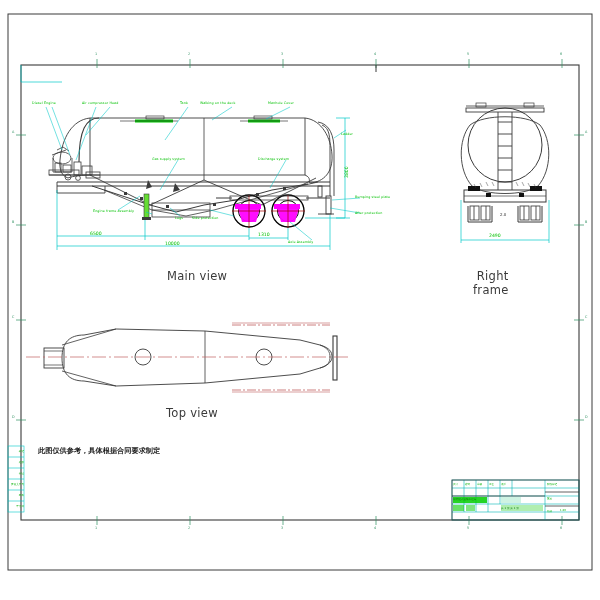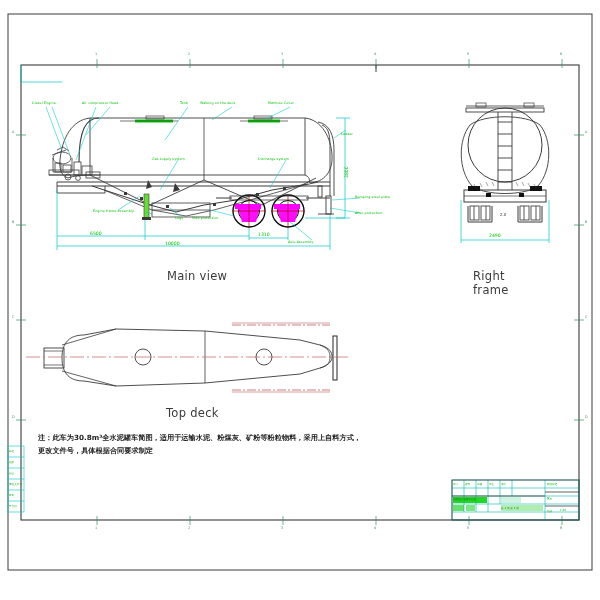--- a/index.html
+++ b/index.html
@@ -1,18 +1,18 @@
 <!DOCTYPE html>
 <html><head>
 <meta charset="utf-8">
 <style>
   html,body{margin:0;padding:0;background:#ffffff;}
   body{width:600px;height:600px;overflow:hidden;
        font-family:"DejaVu Sans","Liberation Sans",sans-serif;}
-  .sheet{position:relative;width:492px;height:600px;background:#ffffff;}
+  .sheet{position:relative;width:492px;height:600px;background:#ffffff;text-align:right;}
   .abs{position:absolute;}
   svg{display:block;}
   .lbl{position:absolute;color:#00c000;font-size:3.3px;letter-spacing:.1px;
        white-space:nowrap;font-family:"DejaVu Sans",sans-serif;}
   .dim{position:absolute;color:#00c000;font-size:4.6px;white-space:nowrap;
        font-family:"DejaVu Sans",sans-serif;}
   .dimv{position:absolute;color:#00c000;font-size:4.6px;white-space:nowrap;
         transform-origin:0 0;transform:rotate(-90deg);}
   .viewname{position:absolute;color:#3a3a3a;font-size:11.5px;
             font-family:"DejaVu Sans",sans-serif;letter-spacing:.3px;}
@@ -345,24 +345,23 @@
 
   <span class="dim" style="left:90px;top:231px">6500</span>
   <span class="dim" style="left:258px;top:232px">1310</span>
   <span class="dim" style="left:165px;top:241px">10000</span>
   <span class="dimv" style="left:344px;top:178px">3800</span>
   <span class="dim" style="left:489px;top:233px">2490</span>
   <span class="dim" style="left:500px;top:212px;color:#333;font-size:4px">2.0</span>
 
   <span class="viewname" style="left:167px;top:269px">Main view</span>
   <span class="viewname" style="left:473px;top:269px">Right frame</span>
-  <span class="viewname" style="left:166px;top:406px">Top deck</span>
-
-  <span class="note" style="left:38px;top:432px">注：此车为30.8m³全水泥罐车简图，适用于运输水泥、粉煤灰、矿粉等粉粒物料，采用上自料方式，</span>
-  <span class="note" style="left:38px;top:445px">更改文件号，具体根据合同要求制定</span>
+  <span class="viewname" style="left:166px;top:406px">Top view</span>
+
+  <span class="note" style="left:38px;top:445px">此图仅供参考，具体根据合同要求制定</span>
 
   <span class="tbcell" style="left:9px;top:449px;width:15px">标记</span>
   <span class="tbcell" style="left:9px;top:460px;width:15px">处数</span>
   <span class="tbcell" style="left:9px;top:471px;width:15px">分区</span>
   <span class="tbcell" style="left:9px;top:482px;width:15px">更改文件号</span>
   <span class="tbcell" style="left:9px;top:493px;width:15px">签名</span>
   <span class="tbcell" style="left:9px;top:504px;width:15px">年月日</span>
 
   <span class="tbcell" style="left:453px;top:482px">设计</span>
   <span class="tbcell" style="left:465px;top:482px">校对</span>

